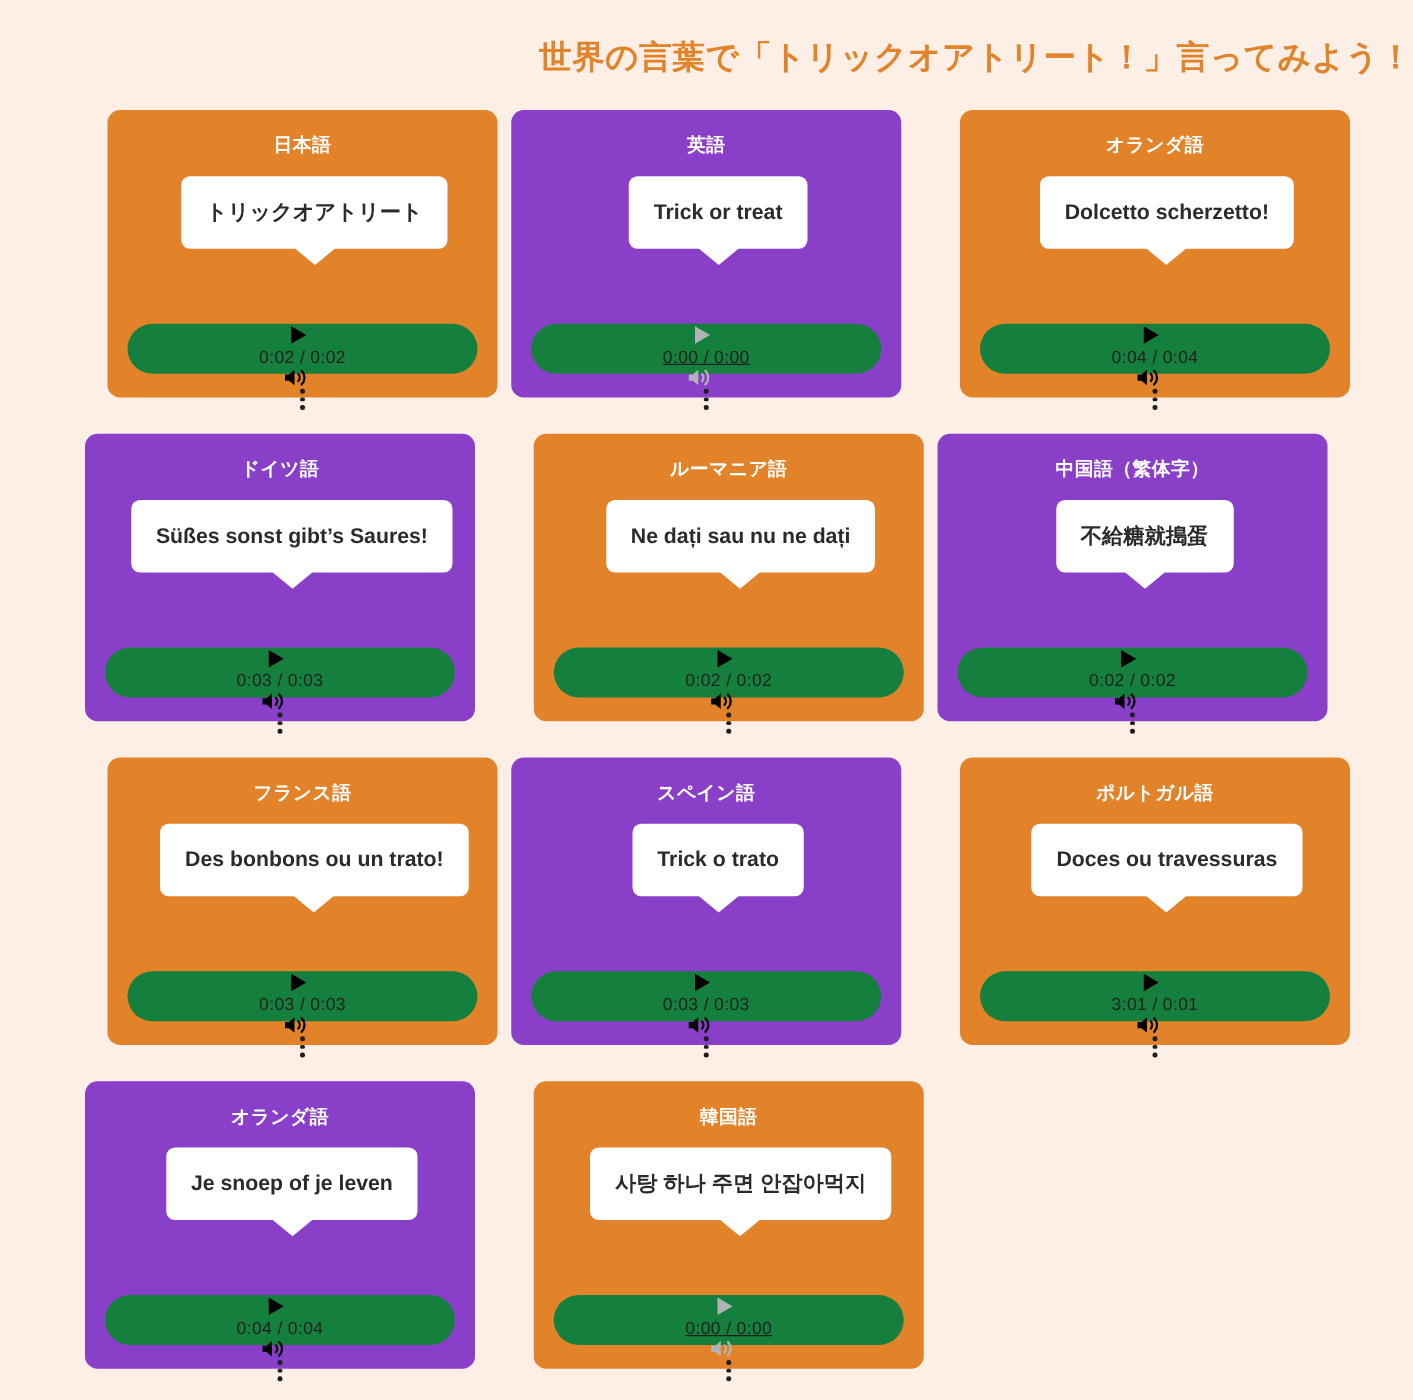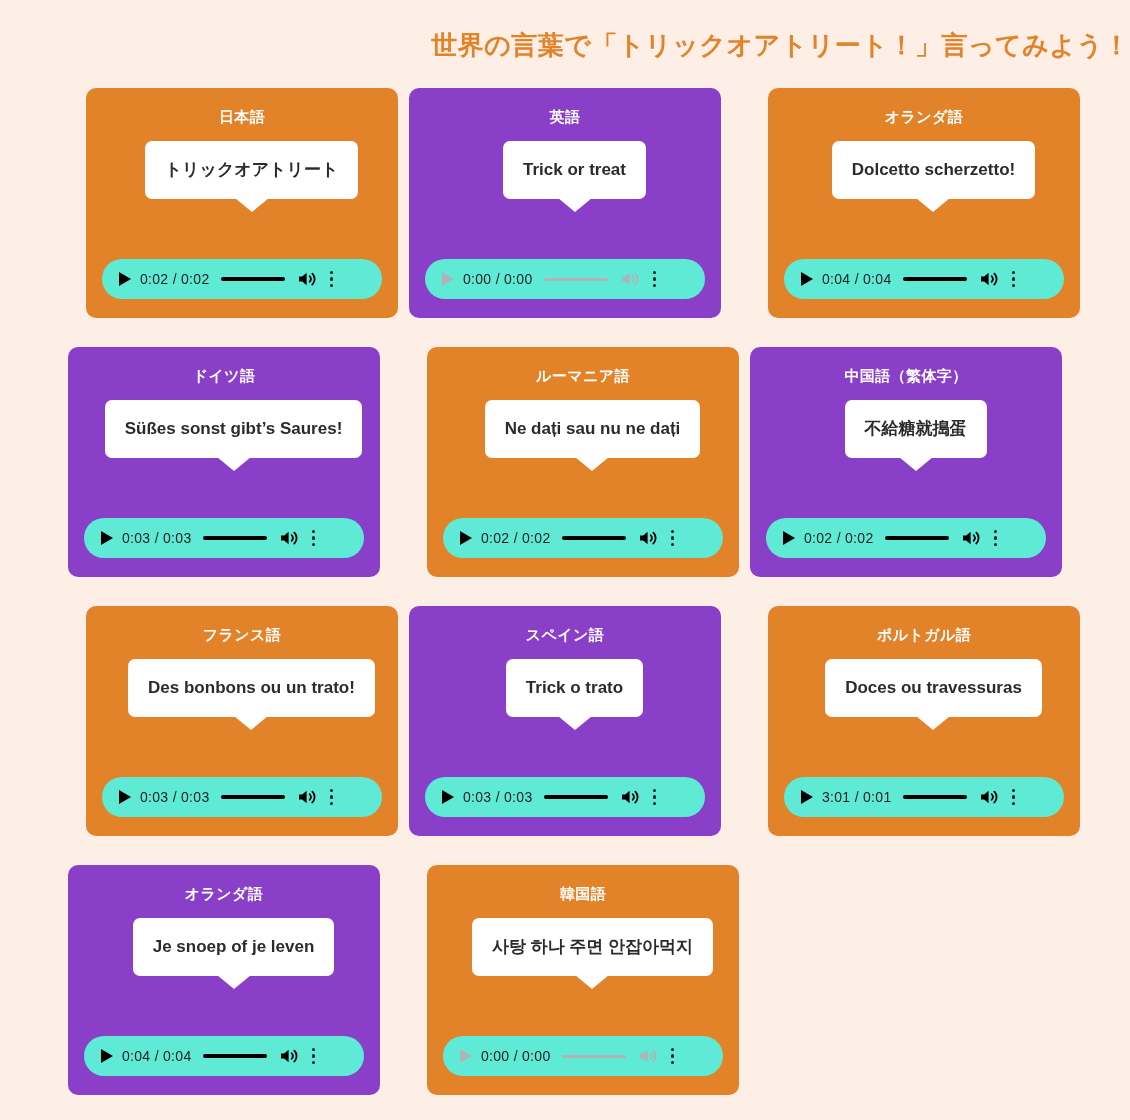--- a/index.html
+++ b/index.html
@@ -98,25 +98,26 @@
     border-right: 17px solid transparent;
     border-top: 14px solid #ffffff;
   }
 
   .player {
     position: absolute;
     bottom: 19px;
     left: 16px;
     right: 16px;
     height: 40px;
-    background: #5eead4;
+    background: #15803d;
     border-radius: 20px;
     display: flex;
     align-items: center;
     padding: 0 14px;
+    flex-direction: column;
   }
 
   .play-btn {
     width: 18px;
     height: 18px;
     margin-right: 6px;
     flex: 0 0 auto;
     display: flex;
     align-items: center;
     justify-content: center;
@@ -130,21 +131,21 @@
   .player.disabled .play-tri { border-left-color: #b0b4b8; }
 
   .time {
     font-size: 14px;
     color: #1f1f1f;
     font-family: "Liberation Sans", "DejaVu Sans", sans-serif;
     letter-spacing: 0.3px;
     white-space: nowrap;
     flex: 0 0 auto;
   }
-  .player.disabled .time { color: #1f1f1f; }
+  .player.disabled .time { color: #1f1f1f; text-decoration: underline; }
 
   .track {
     flex: 1 1 auto;
     height: 4px;
     background: #000000;
     border-radius: 2px;
     margin: 0 12px;
     min-width: 28px;
     max-width: 64px;
   }

